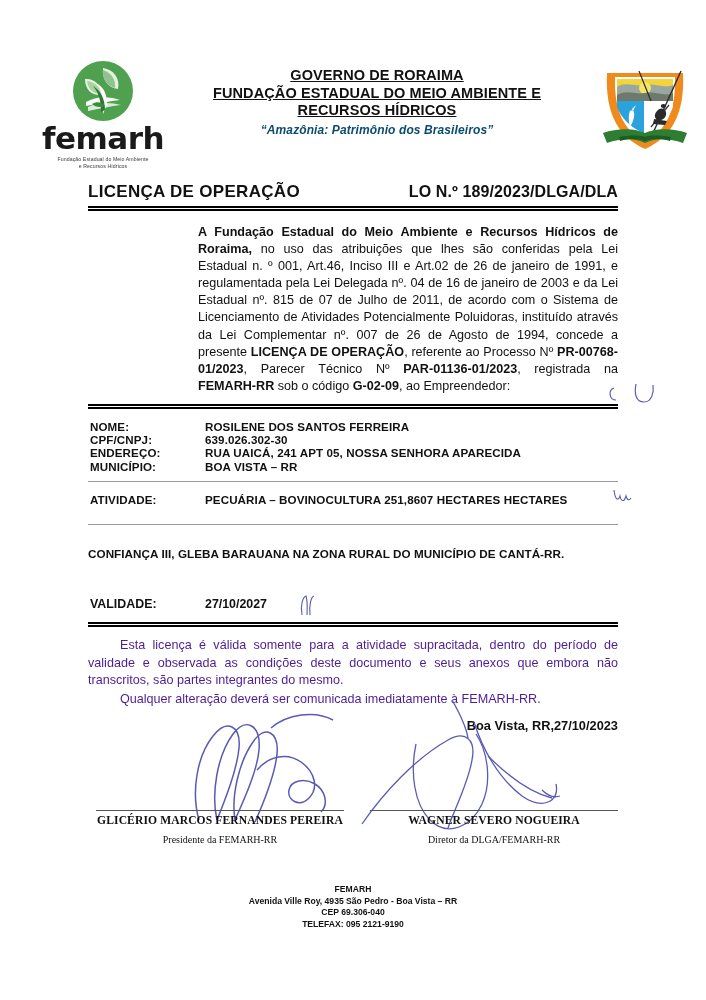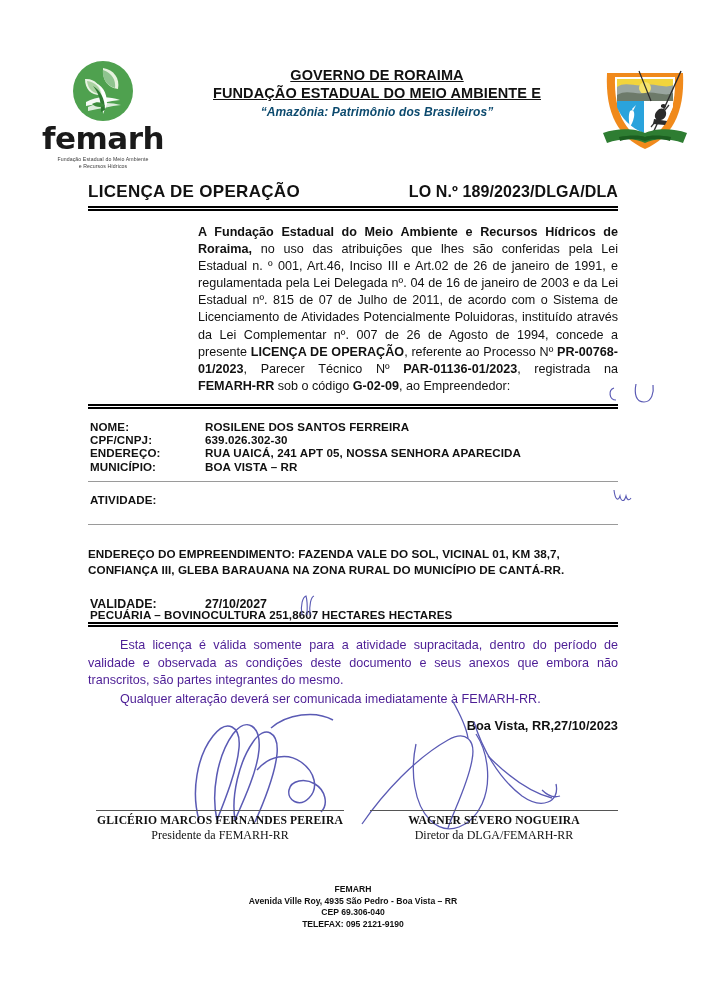--- a/index.html
+++ b/index.html
@@ -164,21 +164,20 @@
   .field-value { flex: 1; }
 
   .atividade {
     position: absolute;
     left: 90px; top: 493px;
     width: 540px;
     font-size: 11.6px;
     font-weight: bold;
     letter-spacing: 0.1px;
     display: flex;
-    flex-direction: column;
   }
   .atividade .field-label { width: 115px; flex: 0 0 115px; }
 
   .endereco-emp {
     position: absolute;
     left: 88px; top: 546px;
     width: 540px;
     font-size: 11.7px;
     font-weight: bold;
     line-height: 15.5px;
@@ -236,22 +235,22 @@
   .sig-line {
     border-top: 1px solid #555;
     margin: 0 0 3px 0;
   }
   .sig-name {
     font-size: 11.6px;
     font-weight: bold;
     letter-spacing: 0.1px;
   }
   .sig-role {
-    font-size: 12px;
-    margin-top: 1px;
+    font-size: 10px;
+    margin-top: 7px;
   }
   .ink {
     position: absolute;
     pointer-events: none;
   }
 
   
   .footer {
     position: absolute;
     left: 0; top: 884px;
@@ -288,20 +287,21 @@
       <div class="logo-word">femarh</div>
       <div class="logo-tagline">
         <div>Fundação Estadual do Meio Ambiente</div>
         <div>e Recursos Hídricos</div>
       </div>
     </div>
 
     <div class="title-block">
       <div class="title-line">GOVERNO DE RORAIMA</div>
       <div class="title-line">FUNDAÇÃO ESTADUAL DO MEIO AMBIENTE E</div>
+      <div class="title-line">RECURSOS HÍDRICOS</div>
       <div class="title-motto">“Amazônia: Patrimônio dos Brasileiros”</div>
     </div>
 
     <div class="brasao">
       <svg width="100" height="105" viewBox="0 0 100 105">
 
         <path d="M12 18 C10 60 24 82 50 94 C76 82 90 60 88 18 Z" fill="#f08a1c"></path>
         <path d="M20 22 C19 58 30 76 50 87 C70 76 81 58 80 22 Z" fill="#ffffff"></path>
 
         <path d="M22 24 L78 24 L78 44 C70 38 62 42 50 40 C38 42 30 38 22 44 Z" fill="#f2d43c"></path>
@@ -370,21 +370,20 @@
     <div class="field-label">ATIVIDADE:</div>
     <div class="field-value">PECUÁRIA – BOVINOCULTURA 251,8607 HECTARES HECTARES</div>
   </div>
   <svg class="ink" style="left:612px; top:486px;" width="22" height="22">
     <path d="M2 4 C3 13 6 16 8 10 C9 15 12 17 14 10 C15 14 17 15 19 12" stroke="#5a5ab4" stroke-width="1.1" fill="none"></path>
   </svg>
 
   <div class="rule-single" style="top:524px;"></div>
 
   <div class="endereco-emp">
-    <div>ENDEREÇO DO EMPREENDIMENTO: FAZENDA VALE DO SOL, VICINAL 01, KM 38,7,</div>
     <div>CONFIANÇA III, GLEBA BARAUANA NA ZONA RURAL DO MUNICÍPIO DE CANTÁ-RR.</div>
   </div>
 
   <div class="validade">
     <div class="v-label">VALIDADE:</div>
     <div class="v-value">27/10/2027</div>
   </div>
   <svg class="ink" style="left:298px; top:593px;" width="22" height="24">
     <path d="M4 22 C2 12 5 4 8 3 C10 10 9 18 9 22" stroke="#5a5ab4" stroke-width="1.1" fill="none"></path>
     <path d="M12 22 C11 12 13 4 16 3" stroke="#5a5ab4" stroke-width="1.1" fill="none"></path>

